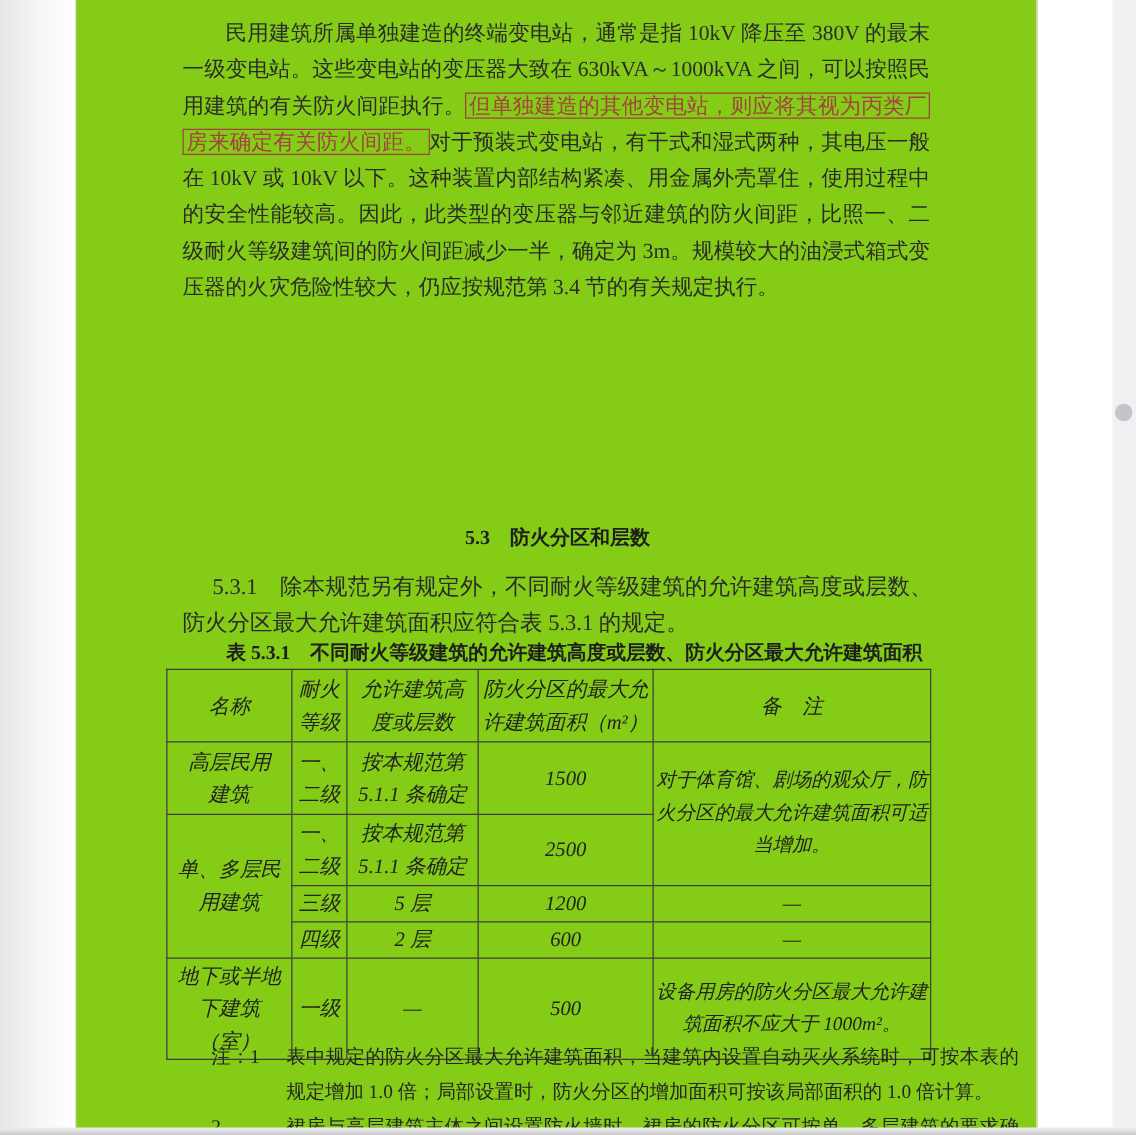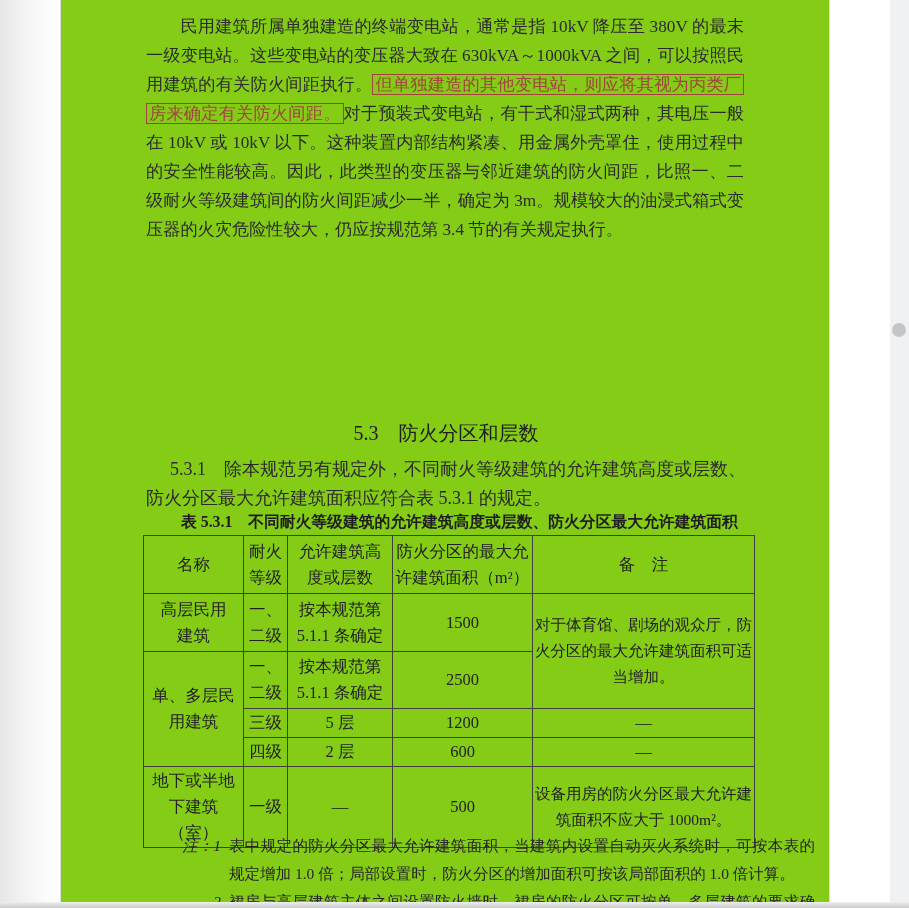--- a/index.html
+++ b/index.html
@@ -47,38 +47,38 @@
   .body-text p { text-indent:2em; }
   .red-box {
     color:#a34240;
     border:1.5px solid #a34240;
     padding:0 2px;
     box-decoration-break:clone;
     -webkit-box-decoration-break:clone;
   }
   .section-heading {
     position:absolute; left:0; top:420px; width:770px;
-    text-align:center; font-size:20px; font-weight:normal; color:#1e1e1e;
+    text-align:center; font-size:16px; font-weight:bold; color:#1e1e1e;
   }
   .clause {
     position:absolute; left:85px; top:455px; width:600px;
     font-size:18px; line-height:29px;
     text-align:justify; text-justify:inter-ideograph;
     text-indent:24px;
   }
   .table-caption {
     position:absolute; left:120px; top:512px;
     font-size:15.8px; font-weight:bold; color:#1e1e1e;
   }
 
   table.fire-table {
-    position:absolute; left:82px; top:535px;
+    position:absolute; left:72px; top:535px;
     border-collapse:collapse; table-layout:fixed;
     width:611px;
-    font-size:16.5px; color:#222;
+    font-size:16.5px; color:#222;font-style:italic;
   }
   table.fire-table td, table.fire-table th {
     border:1px solid #3f3f3f;
     text-align:center; vertical-align:middle;
     font-weight:normal;
     padding:1px 2px;
     line-height:26px;
   }
   table.fire-table .cl { display:block; }
   td.remark, th.remark-h { }
@@ -91,21 +91,21 @@
   tr.r2 { height:57px; }
   tr.r3 { height:28px; }
   tr.r4 { height:28px; }
   tr.r5 { height:62px; }
 
   .notes {
     position:absolute; left:108px; top:832px; width:648px;
     font-size:15.5px; line-height:28px; color:#262626;
   }
   .note-row { display:flex; }
-  .note-label { width:52px; flex:0 0 52px; text-align:right; white-space:nowrap;font-style:italic; }
+  .note-label { width:52px; flex:0 0 52px; text-align:left; white-space:nowrap; }
   .note-body { margin-left:8px; width:586px; text-align:justify; text-justify:inter-ideograph; }
 </style>
 </head>
 <body>
 
 <div class="left-shade"></div>
 
 <div class="page">
 
   <div class="body-text">

